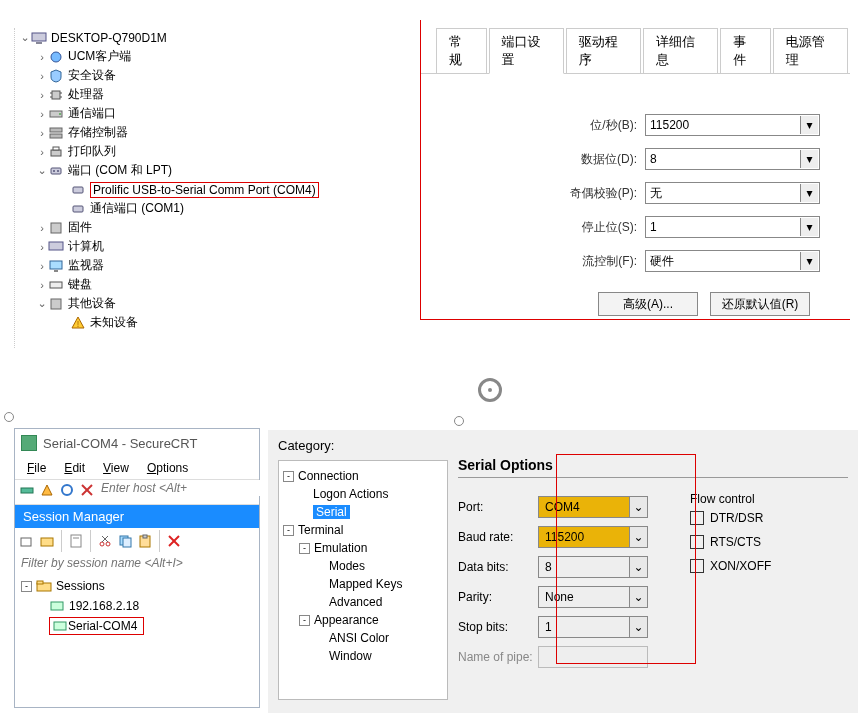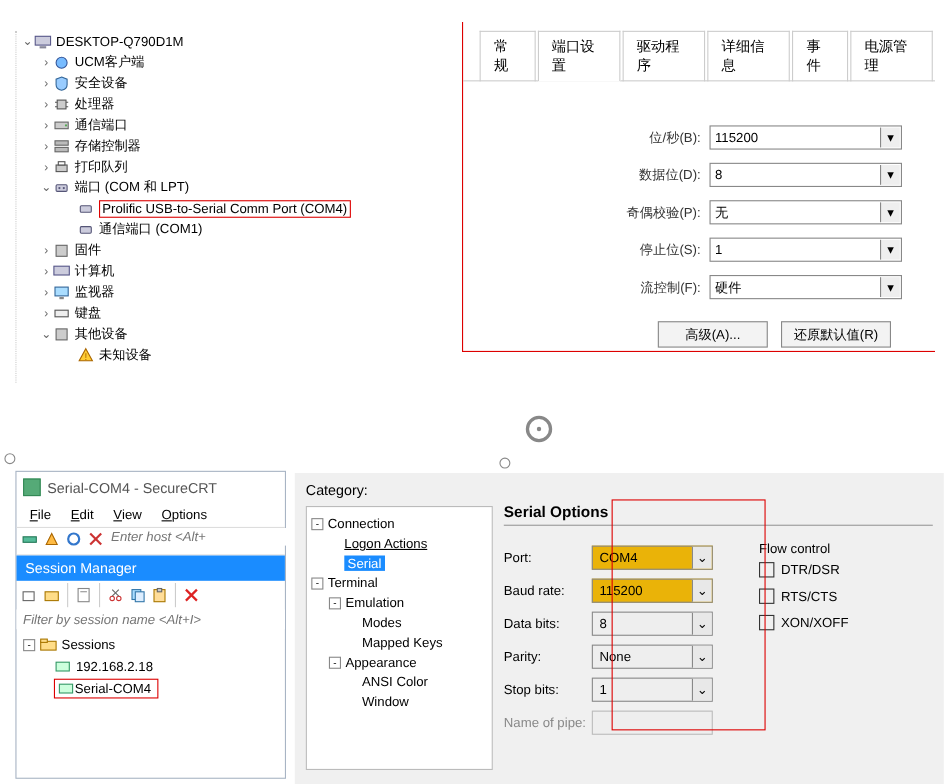--- a/index.html
+++ b/index.html
@@ -461,39 +461,42 @@
   </div>
 </div>
 
 <div class="catpanel">
   <div class="cat-label">Category:</div>
   <div class="tree2">
     <div class="t2n">
         <span class="sq">-</span>
         <span class="lbl">Connection</span>
       </div>
-    <div class="t2n" style="padding-left:30px;text-decoration:underline;">
+    <div class="t2n" style="padding-left:30px;">
         <span class="lbl">Logon Actions</span>
       </div>
     <div class="t2n sel" style="padding-left:30px;">
         <span class="lbl">Serial</span>
       </div>
     <div class="t2n">
         <span class="sq">-</span>
         <span class="lbl">Terminal</span>
       </div>
     <div class="t2n" style="padding-left:16px;">
         <span class="sq">-</span>
         <span class="lbl">Emulation</span>
       </div>
     <div class="t2n" style="padding-left:46px;">
         <span class="lbl">Modes</span>
       </div>
     <div class="t2n" style="padding-left:46px;">
         <span class="lbl">Mapped Keys</span>
+      </div>
+    <div class="t2n" style="padding-left:46px;">
+        <span class="lbl">Advanced</span>
       </div>
     <div class="t2n" style="padding-left:16px;">
         <span class="sq">-</span>
         <span class="lbl">Appearance</span>
       </div>
     <div class="t2n" style="padding-left:46px;">
         <span class="lbl">ANSI Color</span>
       </div>
     <div class="t2n" style="padding-left:46px;">
         <span class="lbl">Window</span>

